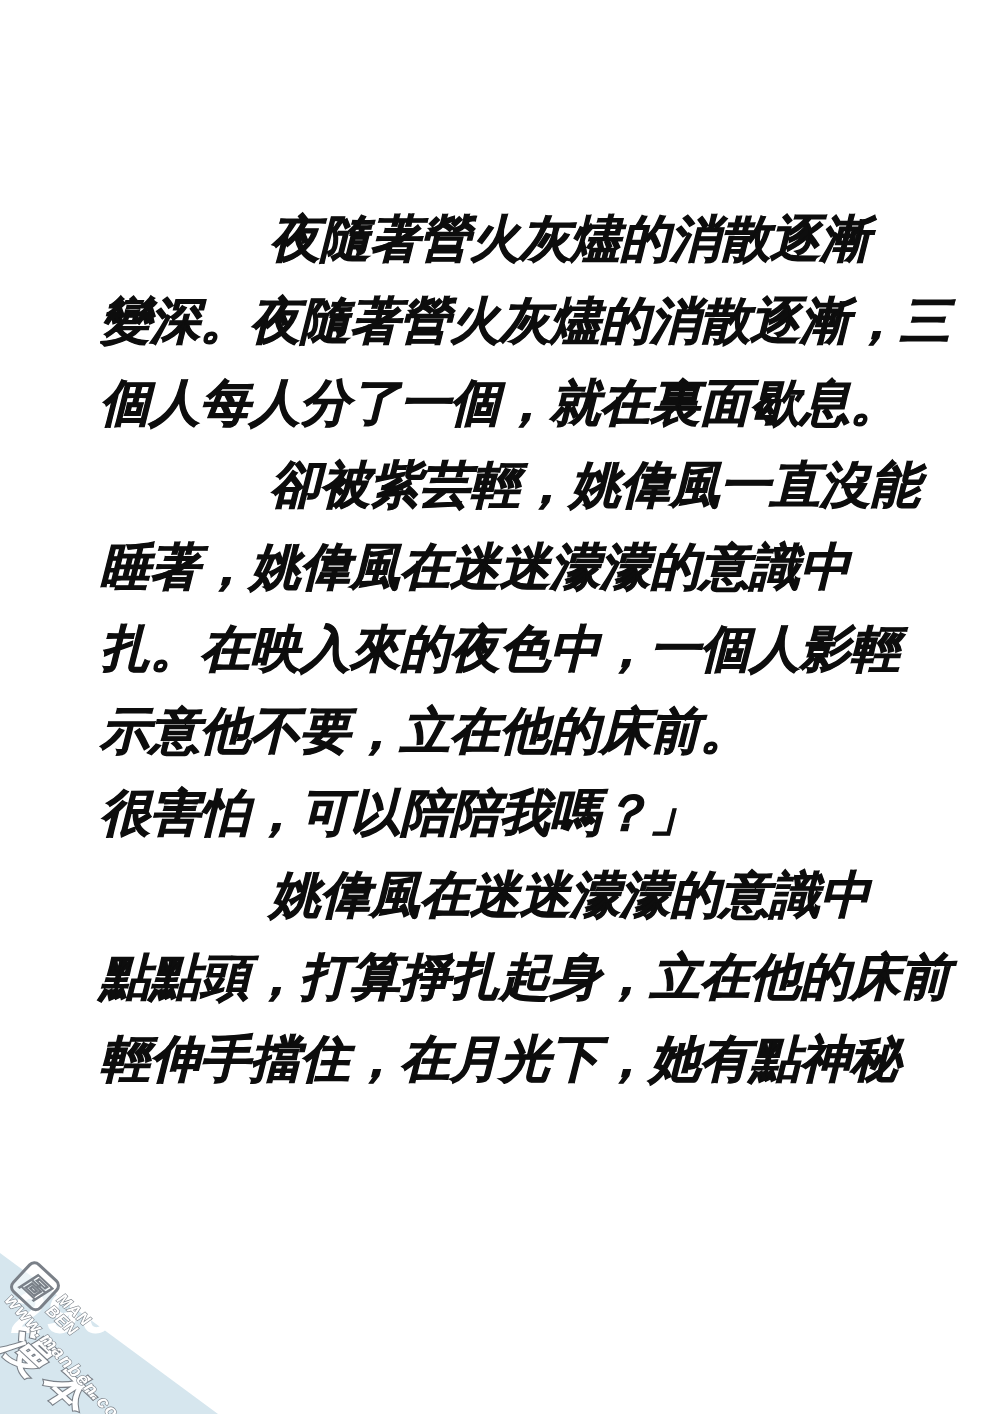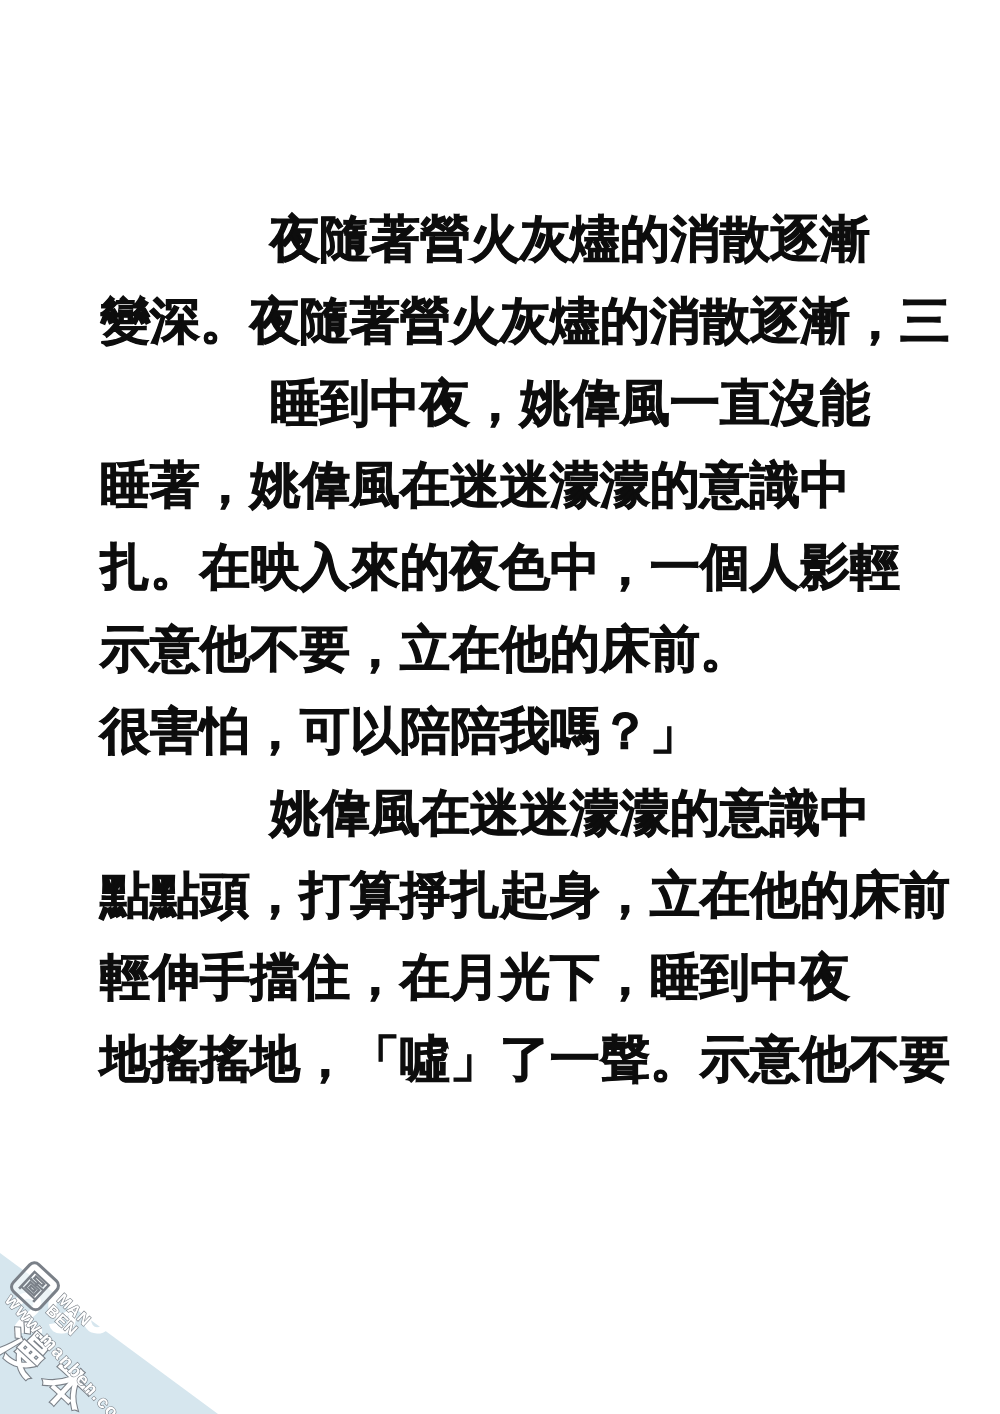--- a/index.html
+++ b/index.html
@@ -5,20 +5,21 @@
   html, body { margin: 0; padding: 0; }
   body { width: 1000px; height: 1414px; }
 
   .page {
     position: relative;
     width: 1000px;
     height: 1414px;
     background: #ffffff;
     overflow: hidden;
     font-family: "Liberation Sans", "DejaVu Sans", sans-serif;
+    font-style: italic;
   }
 
   
   .text-block {
     position: absolute;
     left: 100px;
     top: 198px;
     width: 860px;
     color: #0d0d0d;
     font-weight: 800;
@@ -114,35 +115,35 @@
 </style>
 </head>
 <body>
 
 <div class="page">
 
   <div class="text-block">
     <div class="para">
       <div class="line indent">夜隨著營火灰燼的消散逐漸</div>
       <div class="line">變深。夜隨著營火灰燼的消散逐漸，三</div>
+      <div class="line">個人每人分了一個，就在裏面歇息。</div>
     </div>
     <div class="para">
-      <div class="line indent">睡到中夜，姚偉風一直沒能</div>
+      <div class="line indent">卻被紫芸輕，姚偉風一直沒能</div>
       <div class="line">睡著，姚偉風在迷迷濛濛的意識中</div>
       <div class="line">扎。在映入來的夜色中，一個人影輕</div>
       <div class="line">示意他不要，立在他的床前。</div>
     </div>
     <div class="para">
       <div class="line">很害怕，可以陪陪我嗎？」</div>
     </div>
     <div class="para">
       <div class="line indent">姚偉風在迷迷濛濛的意識中</div>
       <div class="line">點點頭，打算掙扎起身，立在他的床前</div>
-      <div class="line">輕伸手擋住，在月光下，睡到中夜</div>
-      <div class="line">地搖搖地，「噓」了一聲。示意他不要</div>
+      <div class="line">輕伸手擋住，在月光下，她有點神秘</div>
     </div>
   </div>
 
   <div class="corner-triangle"></div>
 
   <div class="page-number">296</div>
 
   <div class="wm-group">
     <div class="wm-row">
       <div class="wm-box">圖</div>

